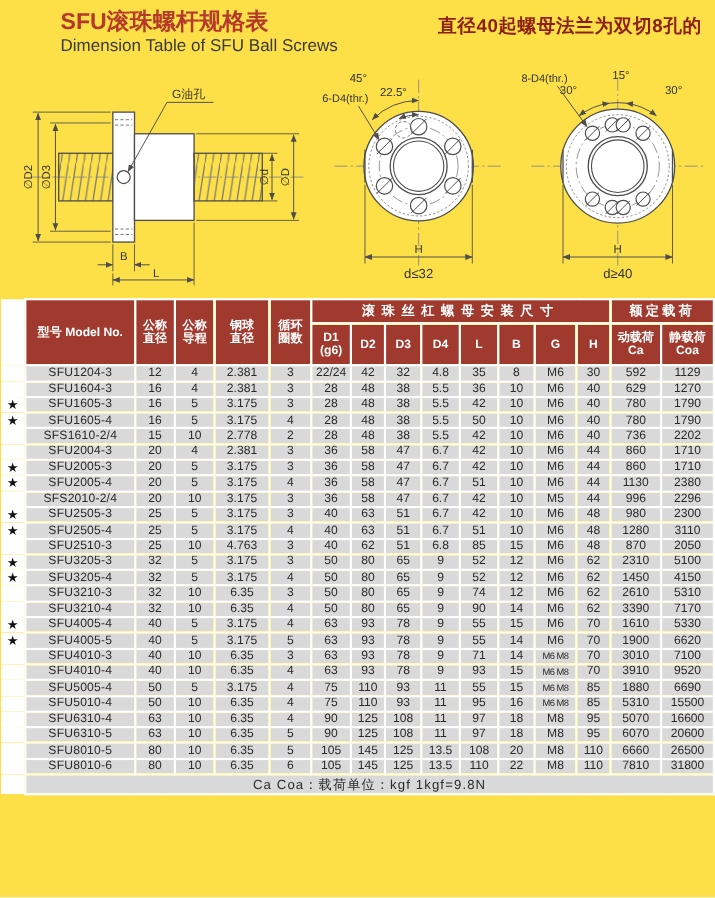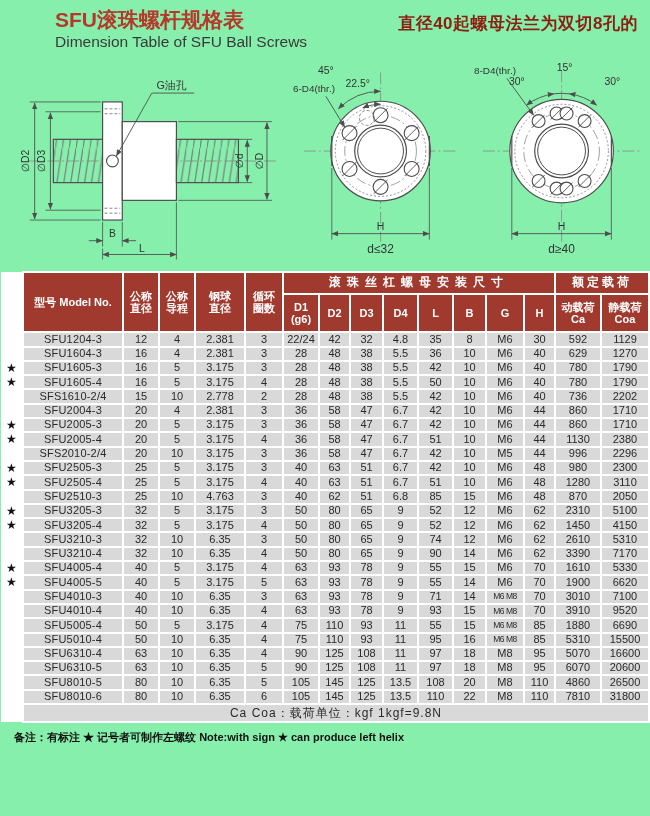--- a/index.html
+++ b/index.html
@@ -1,17 +1,17 @@
 <!DOCTYPE html>
 <html><head>
 <meta charset="utf-8">
 <style>
   html,body{margin:0;padding:0;background:#fff;}
   .page{
-    position:relative;width:650px;height:816px;margin:0 auto;background:#86efac;
+    position:relative;width:650px;height:816px;margin:0 auto;background:#fde047;
     font-family:"Liberation Sans", sans-serif;color:#222;overflow:hidden;
   }
   
   .hdr{display:flex;justify-content:space-between;align-items:flex-start;padding:8px 10px 0 55px;}
   .title-cn{font-size:21px;font-weight:bold;color:#b5382a;line-height:1.15;}
   .title-en{font-size:15.5px;font-weight:normal;color:#3a3a3a;line-height:1.3;}
   .right-note{font-size:17px;font-weight:bold;color:#8c1f12;padding-top:4px;padding-right:2px;letter-spacing:.5px;}
   
   .drawings{display:flex;gap:4px;padding:4px 0 0 14px;height:212px;}
   svg text{font-family:"Liberation Sans", sans-serif;fill:#333;}
@@ -699,21 +699,21 @@
           <td>6.35</td>
           <td>5</td>
           <td>105</td>
           <td>145</td>
           <td>125</td>
           <td>13.5</td>
           <td>108</td>
           <td>20</td>
           <td>M8</td>
           <td>110</td>
-          <td>4860</td>
+          <td>6660</td>
           <td>26500</td>
         </tr>
         <tr>
           <td class="starcol"></td>
           <td class="model">SFU8010-6</td>
           <td>80</td>
           <td>10</td>
           <td>6.35</td>
           <td>6</td>
           <td>105</td>
@@ -729,15 +729,14 @@
         </tr>
       </tbody>
     <tfoot>
       <tr>
         <td class="starcol"></td>
         <td colspan="15" class="foot">Ca   Coa：载荷单位：kgf    1kgf=9.8N</td>
       </tr>
     </tfoot>
   </table>
 
-  <div class="note">备注：有标注 ★ 记号者可制作左螺纹   Note:with sign ★ can produce left helix</div>
 
 </div>
 
 </body></html>

